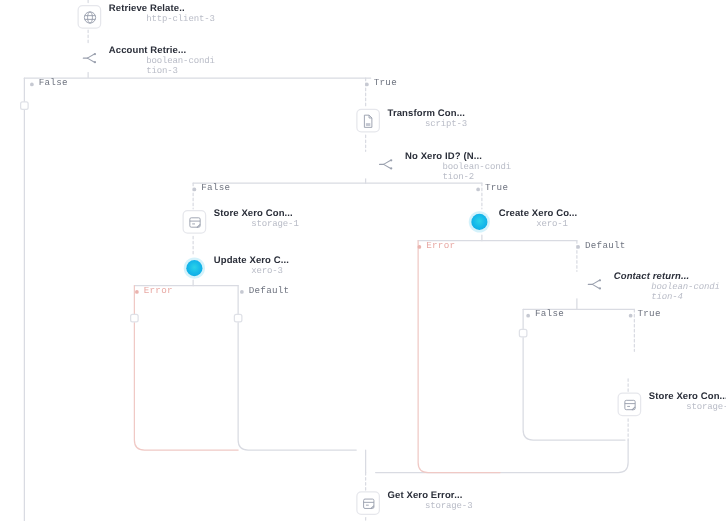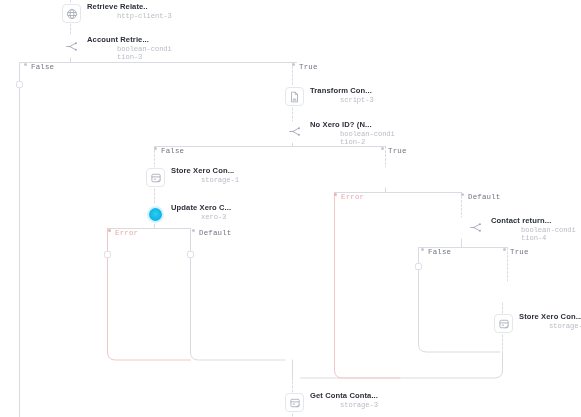--- a/index.html
+++ b/index.html
@@ -61,21 +61,21 @@
     box-shadow:0 0 0 2px rgba(19,181,234,.18);
   }
 
   
   .port{
     position:absolute;
     font-size:7.4px;
     font-family:"Liberation Mono", monospace;
     color:#6f7480;
     letter-spacing:.2px;
-    display:flex;gap:4px;
+    display:flex;align-items:center;gap:4px;
     white-space:nowrap;
   }
   .port .dot{
     width:3px;height:3px;border-radius:50%;
     background:#c6c9d2;flex:0 0 3px;
   }
   .port.err{color:#e8a9a4;}
   .port.err .dot{background:#eab3ae;}
 
   
@@ -186,21 +186,21 @@
           <path d="M8 1.5v3h3"></path>
         <rect x="4.6" y="10" width="4.8" height="3" fill="#c3c7d1" stroke="none"></rect>
       </svg>
     </span>
     <span class="txt">
       <span class="title">Transform Con...</span>
       <span class="sub nowrap">script-3</span>
     </span>
   </div>
 
-  <div class="node plain" style="left:285px;top:121px;">
+  <div class="node plain" style="left:299px;top:121px;">
     <span class="ico">
       <svg width="13" height="13" viewBox="0 0 16 16" fill="none" stroke="#9aa0ae" stroke-width="1" stroke-linecap="round">
         <path d="M2 8h4"></path>
           <path d="M6 8l7-4"></path>
           <path d="M6 8l7 4"></path>
         <circle cx="13.5" cy="4" r="1.1" fill="#9aa0ae" stroke="none"></circle>
         <circle cx="13.5" cy="12" r="1.1" fill="#9aa0ae" stroke="none"></circle>
       </svg>
     </span>
     <span class="txt">
@@ -227,22 +227,31 @@
   <div class="node plain" style="left:146px;top:204px;">
     <span class="ico">
       <span class="disc"></span>
     </span>
     <span class="txt">
       <span class="title">Update Xero C...</span>
       <span class="sub nowrap">xero-3</span>
     </span>
   </div>
 
-
-  <div class="node plain" style="left:466px;top:217px;">
+  <div class="node plain" style="left:374px;top:167px;">
+    <span class="ico">
+      <span class="disc"></span>
+    </span>
+    <span class="txt">
+      <span class="title">Create Xero Co...</span>
+      <span class="sub nowrap">xero-1</span>
+    </span>
+  </div>
+
+  <div class="node plain" style="left:466px;top:217px;font-style:italic;">
     <span class="ico">
       <svg width="13" height="13" viewBox="0 0 16 16" fill="none" stroke="#9aa0ae" stroke-width="1" stroke-linecap="round">
         <path d="M2 8h4"></path>
           <path d="M6 8l7-4"></path>
           <path d="M6 8l7 4"></path>
         <circle cx="13.5" cy="4" r="1.1" fill="#9aa0ae" stroke="none"></circle>
         <circle cx="13.5" cy="12" r="1.1" fill="#9aa0ae" stroke="none"></circle>
       </svg>
     </span>
     <span class="txt">
@@ -270,21 +279,21 @@
   <div class="node" style="left:285px;top:392px;">
     <span class="ico">
       <svg width="12" height="12" viewBox="0 0 16 16" fill="none" stroke="#9aa0ae" stroke-width="1">
         <rect x="2.5" y="3" width="11" height="10" rx="1.5"></rect>
         <path d="M2.5 6.5h11"></path>
           <path d="M5 9.5h3"></path>
         <path d="M10 13.5l3.5-3.5" stroke-width="1.1"></path>
       </svg>
     </span>
     <span class="txt">
-      <span class="title">Get Conta Conta...</span>
+      <span class="title">Get Xero Error...</span>
       <span class="sub nowrap">storage-3</span>
     </span>
   </div>
 
   <div class="port" style="left:24px;top:63px;">
     <span class="dot"></span>
     <span>False</span>
   </div>
   <div class="port" style="left:292px;top:63px;">
     <span class="dot"></span>

